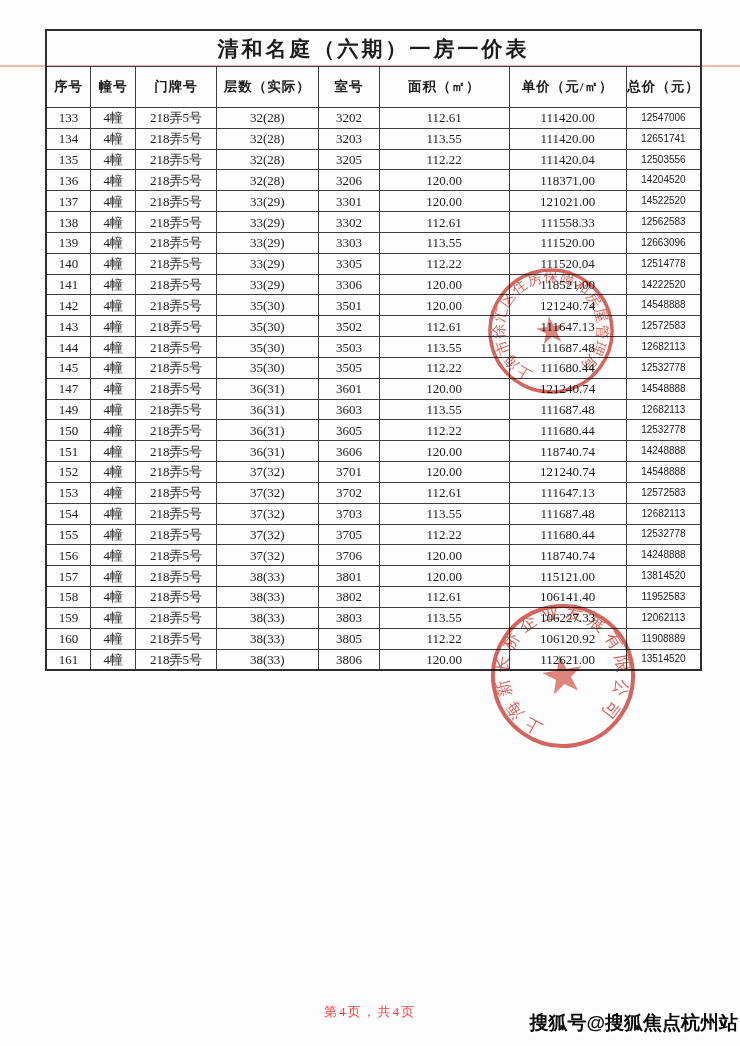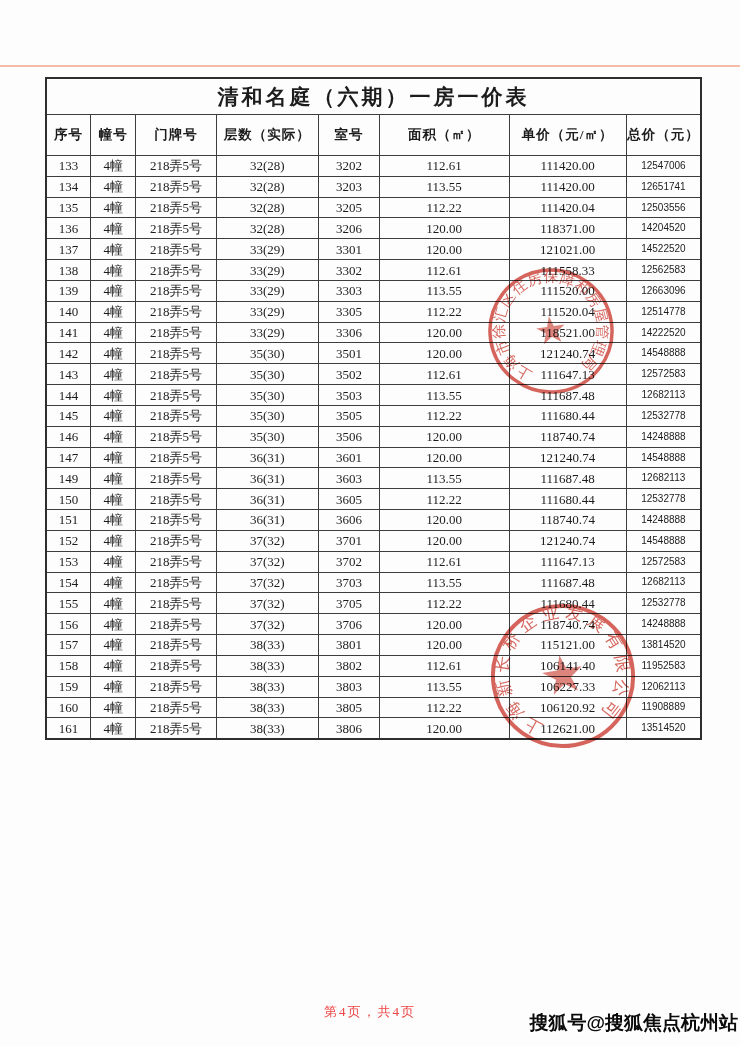--- a/index.html
+++ b/index.html
@@ -12,21 +12,20 @@
   
   .scan-line{
     position:absolute;left:0;top:65px;width:740px;height:2px;
     background:rgba(236,134,98,0.55);pointer-events:none;
   }
   table.price-table{
     position:absolute;left:45px;top:29px;width:657px;
     border-collapse:collapse;table-layout:fixed;
     border:2px solid #2e2e2e;
     background:transparent;
-    margin-top:48px;
   }
   .price-table th,.price-table td{
     border:1px solid #3d3d3d;
     text-align:center;vertical-align:middle;
     padding:0;color:#1c1c1c;
     overflow:hidden;white-space:nowrap;
   }
   .title-cell{
     height:35px;font-size:21px;font-weight:bold;letter-spacing:3px;
     border-bottom:2px solid #2e2e2e;
@@ -216,30 +215,20 @@
           <td>145</td>
           <td>4幢</td>
           <td>218弄5号</td>
           <td>35(30)</td>
           <td>3505</td>
           <td>112.22</td>
           <td>111680.44</td>
           <td class="col-total">12532778</td>
         </tr>
         <tr>
-          <td>146</td>
-          <td>4幢</td>
-          <td>218弄5号</td>
-          <td>35(30)</td>
-          <td>3506</td>
-          <td>120.00</td>
-          <td>118740.74</td>
-          <td class="col-total">14248888</td>
-        </tr>
-        <tr>
           <td>147</td>
           <td>4幢</td>
           <td>218弄5号</td>
           <td>36(31)</td>
           <td>3601</td>
           <td>120.00</td>
           <td>121240.74</td>
           <td class="col-total">14548888</td>
         </tr>
         <tr>

